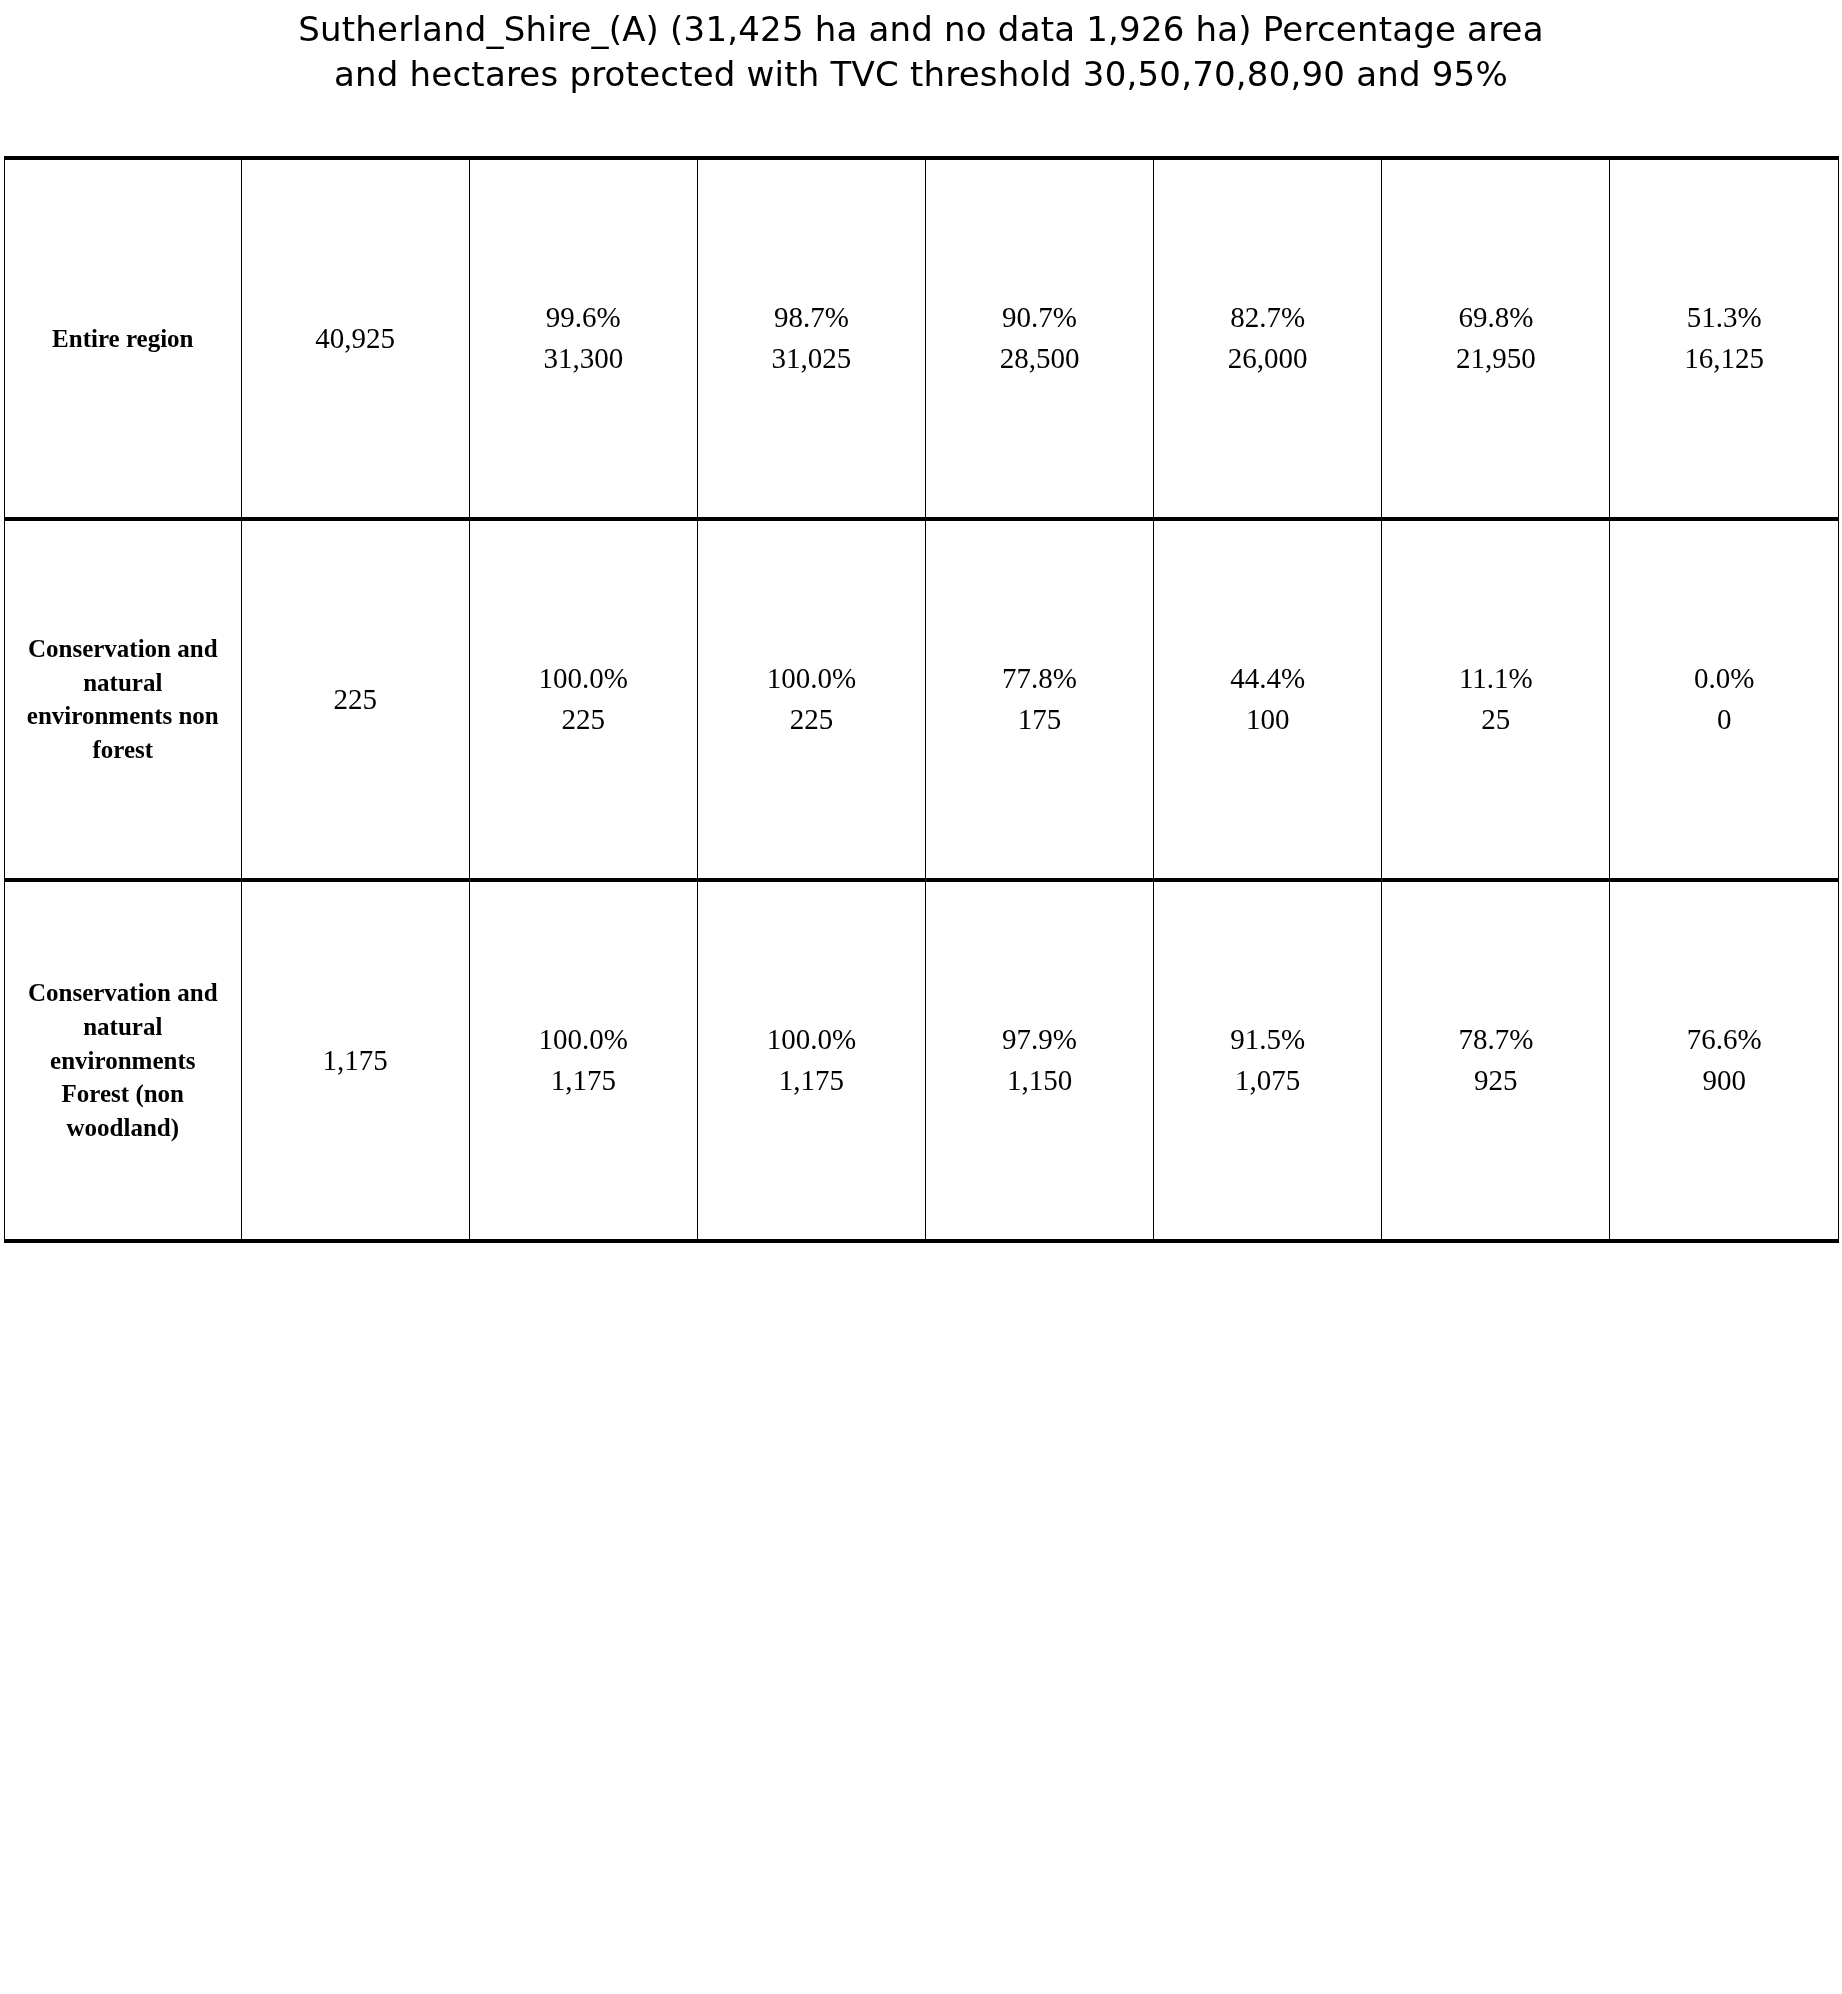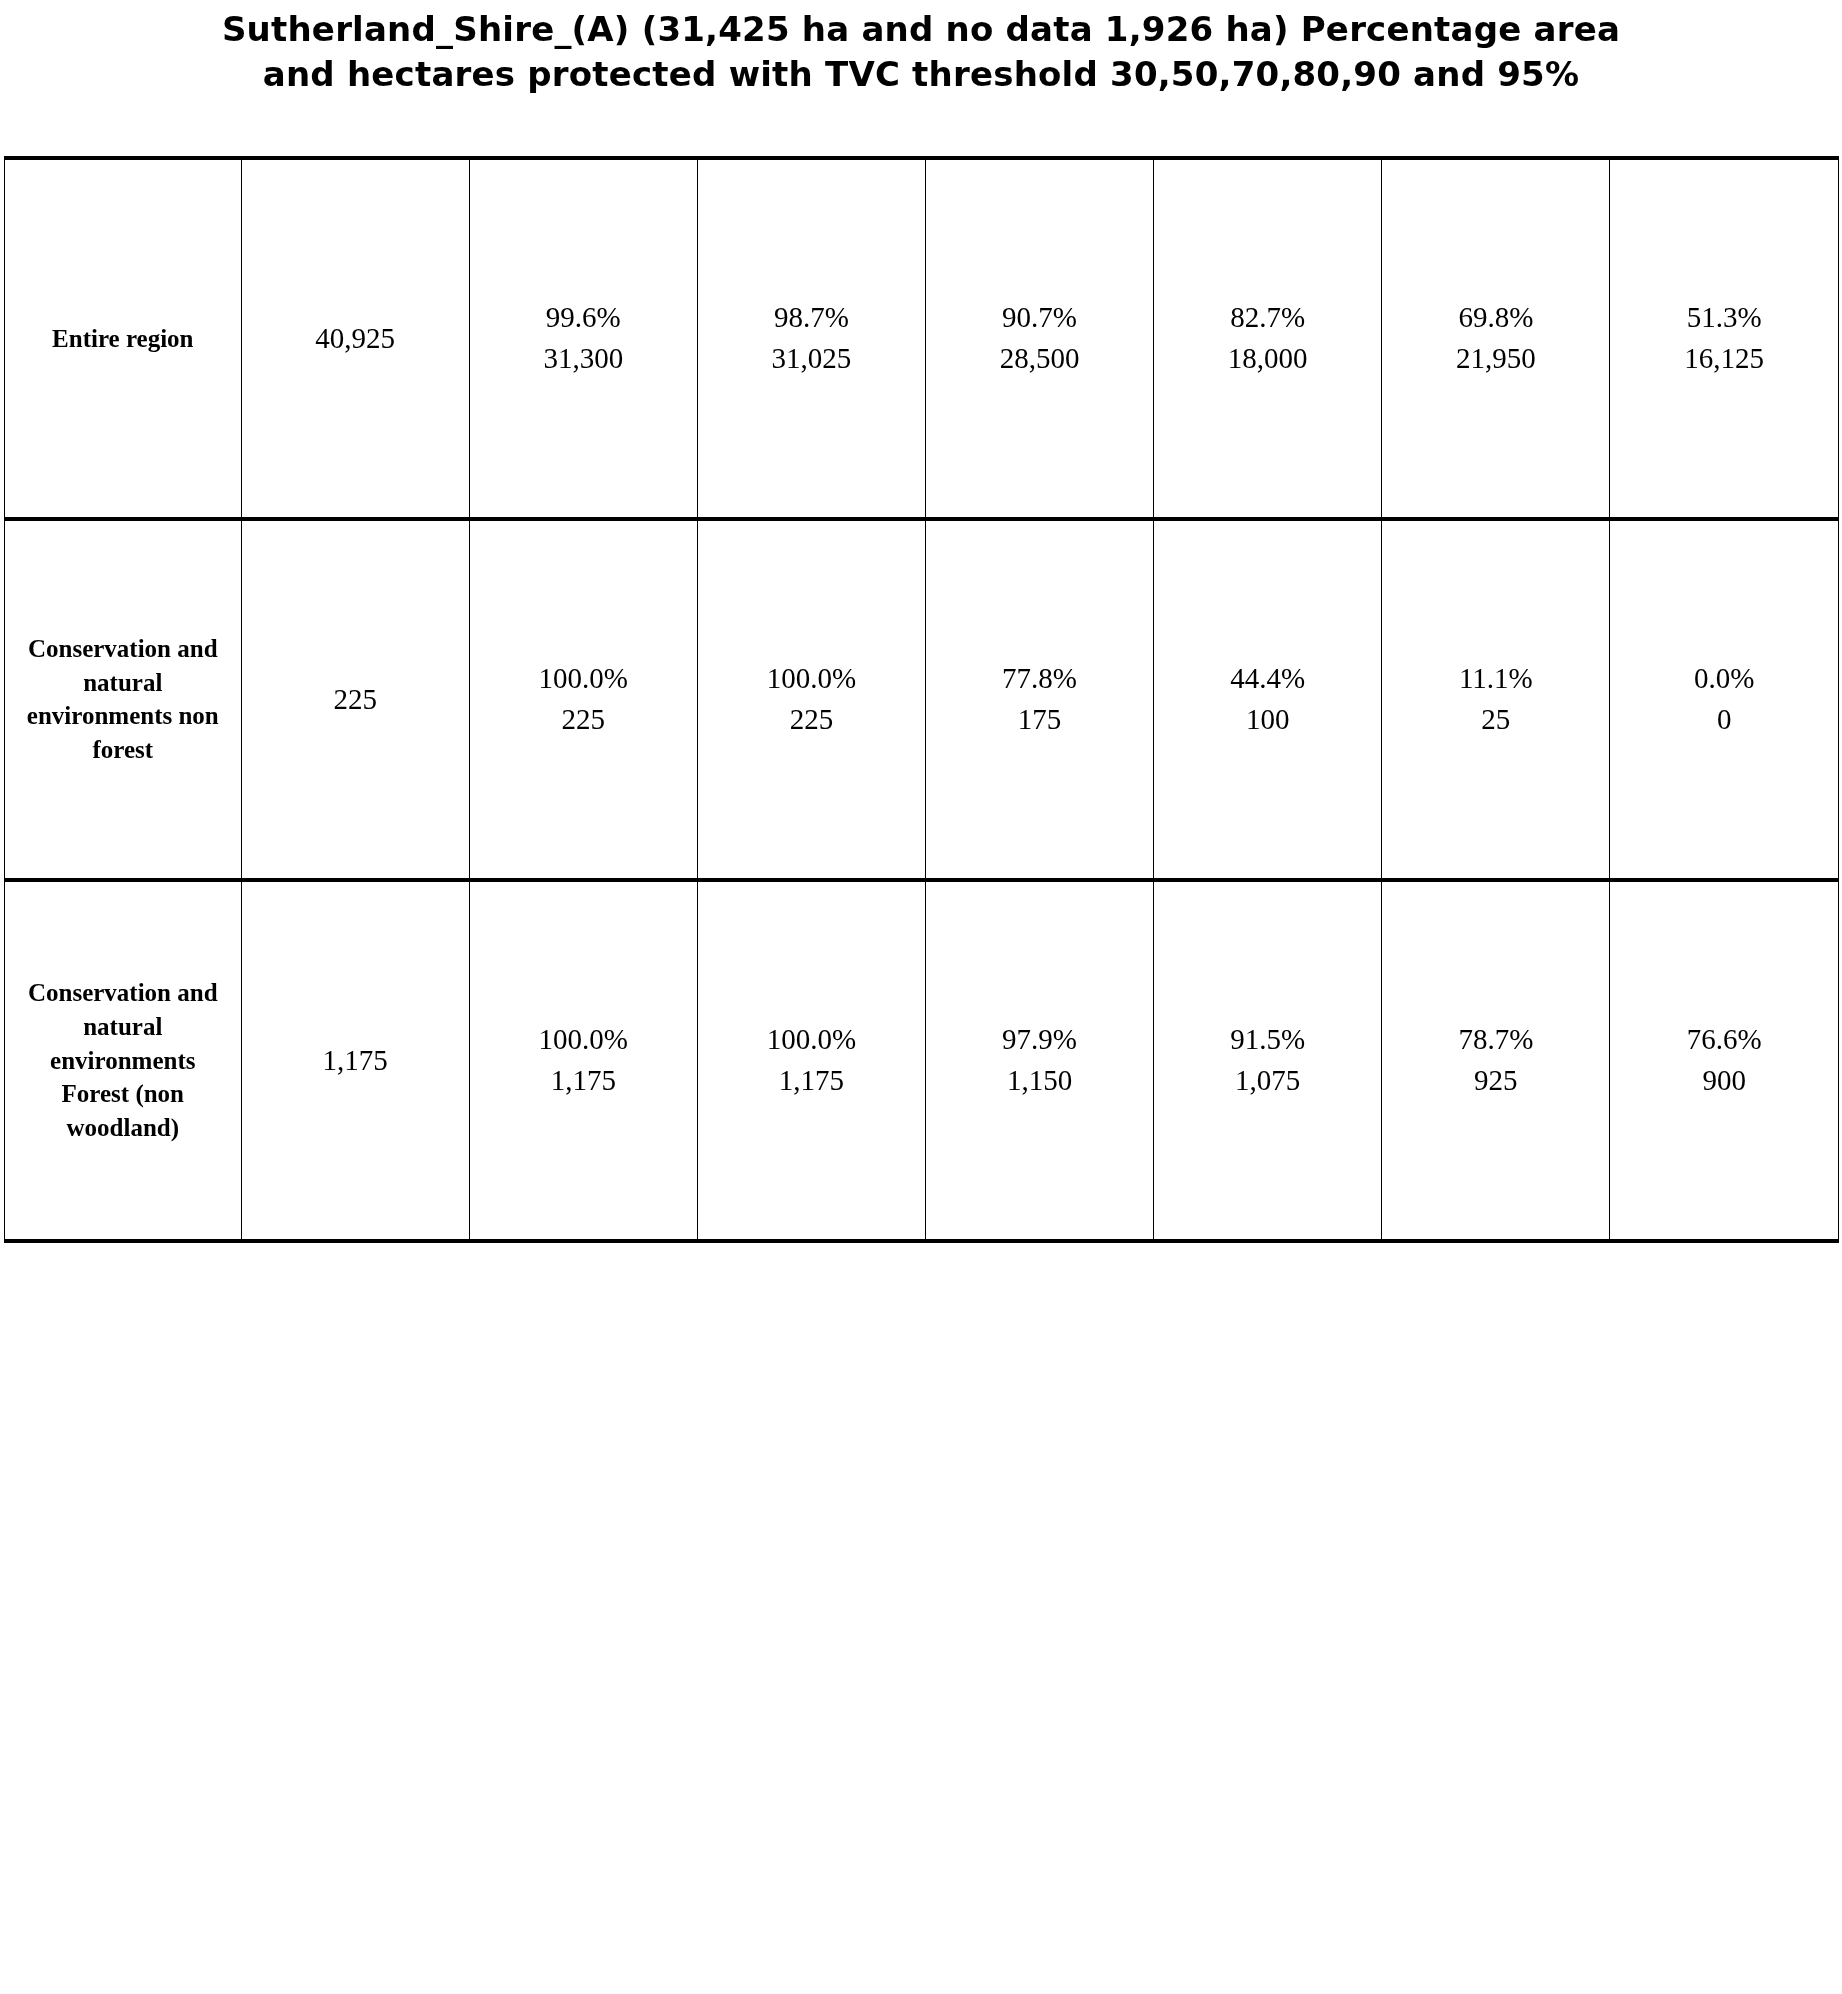--- a/index.html
+++ b/index.html
@@ -1,20 +1,20 @@
 <!DOCTYPE html>
 <html style="font-size:6.4px"><head>
 <meta charset="utf-8">
 <style>
   html,body{margin:0;padding:0;background:#fff;}
   .page{position:relative;width:1842px;height:2521px;background:#fff;overflow:hidden;
         font-family:"Liberation Serif",serif;color:#000;}
   .title{padding-top:7.2px;text-align:center;white-space:pre-line;
          font-family:"DejaVu Sans","Liberation Sans",sans-serif;
-         font-weight:bold;font-size:34px;line-height:1.32;letter-spacing:0.2px;}
+         font-weight:normal;font-size:34px;line-height:1.32;letter-spacing:0.2px;}
   table.main{border-collapse:collapse;table-layout:fixed;width:1835px;margin:59px 4px 0 4px;}
   table.main td,table.main th{border-left:1.6px solid #000;border-right:1.6px solid #000;
          border-top:4px solid #000;border-bottom:4px solid #000;
          vertical-align:middle;text-align:center;overflow:hidden;}
   tr.hdr{height:355px;}
   tr.datarow{height:361px;}
   th.colhead{font-weight:bold;font-size:25px;line-height:1.35;padding:0 11.2px;}
   td.rowlabel{font-weight:bold;font-size:25px;line-height:1.35;padding:0 15px;}
   td.val{font-weight:normal;font-size:29px;line-height:1.42;white-space:pre-line;}
 </style>
@@ -42,21 +42,21 @@
     <tr class="datarow">
       <td class="rowlabel">Entire region</td>
       <td class="val">40,925</td>
       <td class="val">99.6%
 31,300</td>
       <td class="val">98.7%
 31,025</td>
       <td class="val">90.7%
 28,500</td>
       <td class="val">82.7%
-18,000</td>
+26,000</td>
       <td class="val">69.8%
 21,950</td>
       <td class="val">51.3%
 16,125</td>
     </tr>
 
 
     <tr class="datarow">
       <td class="rowlabel">Conservation and natural environments non forest</td>
       <td class="val">225</td>

